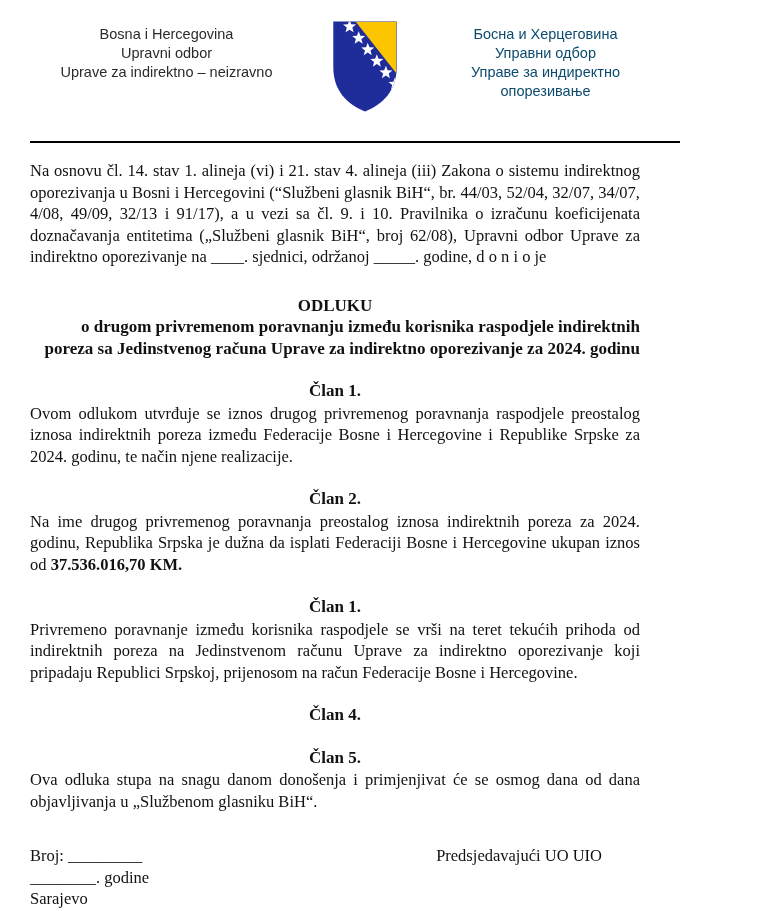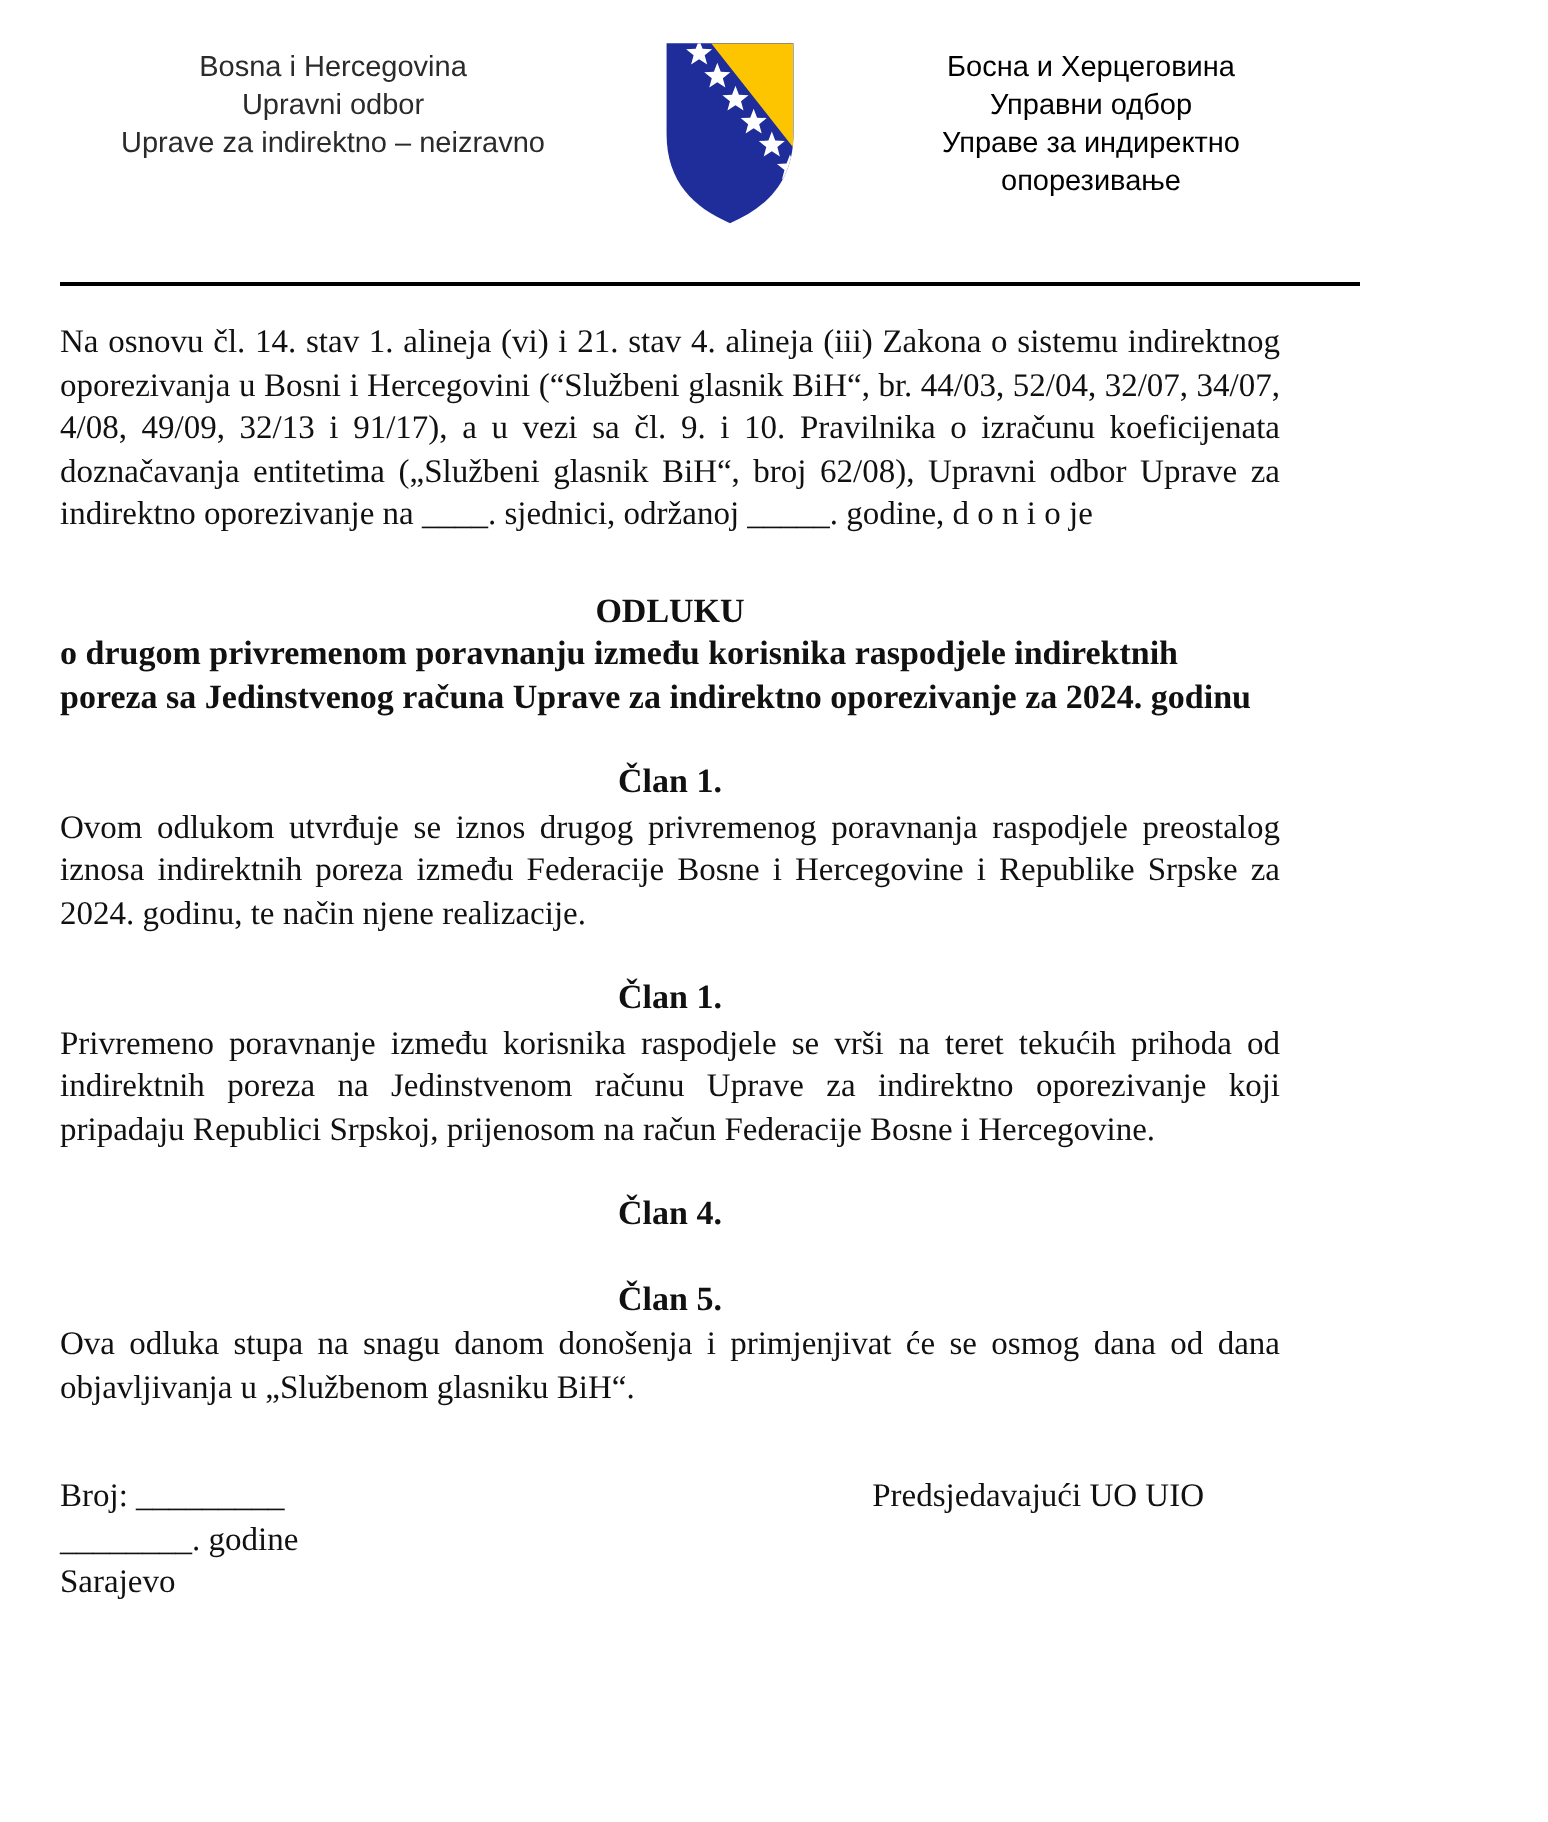--- a/index.html
+++ b/index.html
@@ -35,21 +35,21 @@
     justify-content: center;
     margin-top: -6px;
   }
   .hdr-right {
     flex: 1 1 auto;
     padding-right: 14px;
     text-align: center;
     font-family: "Liberation Sans", sans-serif;
     font-size: 14.5px;
     line-height: 19px;
-    color: #000000;
+    color: #0c4a6e;
   }
   .rule {
     margin: 26px 0 0 30px;
     width: 712px;
     height: 2px;
     background: #000000;
   }
   .anchor-square {
     position: absolute;
     left: 744px;
@@ -71,21 +71,21 @@
   }
   .title-main {
     margin-top: 27px;
     text-align: center;
     font-size: 17px;
     font-weight: bold;
   }
   .title-sub {
     margin: 0 auto;
     max-width: 700px;
-    text-align: left;
+    text-align: right;
     font-size: 17px;
     font-weight: bold;
   }
   .article-heading {
     margin-top: 21px;
     text-align: center;
     font-size: 17px;
     font-weight: bold;
   }
   .article-text {
@@ -153,20 +153,24 @@
     <p class="preamble">Na osnovu čl. 14. stav 1. alineja (vi) i  21. stav 4. alineja (iii)  Zakona o sistemu indirektnog oporezivanja u Bosni i Hercegovini (“Službeni glasnik BiH“, br. 44/03, 52/04, 32/07, 34/07, 4/08, 49/09, 32/13 i 91/17), a u vezi sa čl. 9. i 10. Pravilnika o izračunu koeficijenata doznačavanja entitetima („Službeni glasnik BiH“, broj 62/08), Upravni odbor Uprave za indirektno oporezivanje na ____. sjednici, održanoj _____. godine, d o n i o  je</p>
 
     <div class="title-main">ODLUKU</div>
     <div class="title-sub">o drugom privremenom poravnanju između korisnika raspodjele indirektnih poreza sa Jedinstvenog računa Uprave za indirektno oporezivanje za 2024. godinu</div>
 
     <section>
       <div class="article-heading">Član 1.</div>
       <p class="article-text"><span>Ovom odlukom utvrđuje se iznos drugog privremenog poravnanja raspodjele preostalog iznosa indirektnih poreza između Federacije Bosne i Hercegovine i Republike Srpske za 2024. godinu, te način njene realizacije.</span><b></b></p>
     </section>
 
+    <section>
+      <div class="article-heading">Član 2.</div>
+      <p class="article-text"><span>Na ime drugog privremenog poravnanja preostalog iznosa indirektnih poreza za 2024. godinu, Republika Srpska je dužna da isplati Federaciji Bosne i Hercegovine ukupan iznos od </span><b>37.536.016,70 KM.</b></p>
+    </section>
 
     <section>
       <div class="article-heading">Član 1.</div>
       <p class="article-text"><span>Privremeno poravnanje između korisnika raspodjele se vrši na teret tekućih prihoda od indirektnih poreza na Jedinstvenom računu Uprave za indirektno oporezivanje koji pripadaju Republici Srpskoj, prijenosom na račun Federacije Bosne i Hercegovine.</span><b></b></p>
     </section>
 
     <section>
       <div class="article-heading">Član 4.</div>
     </section>
 

